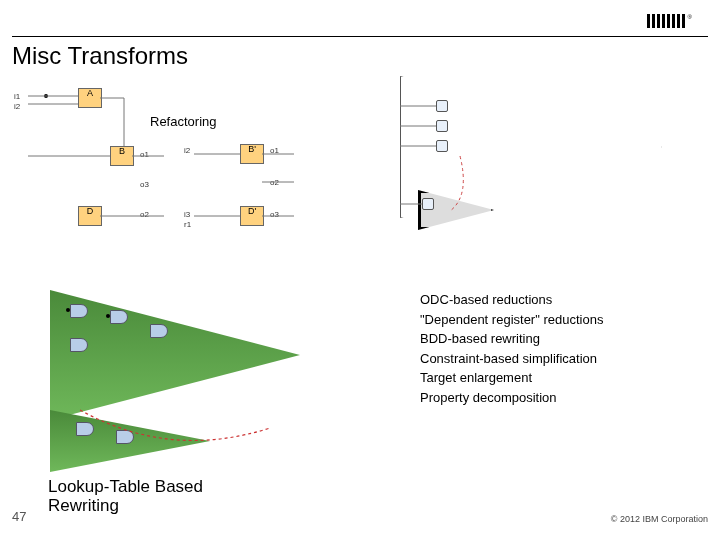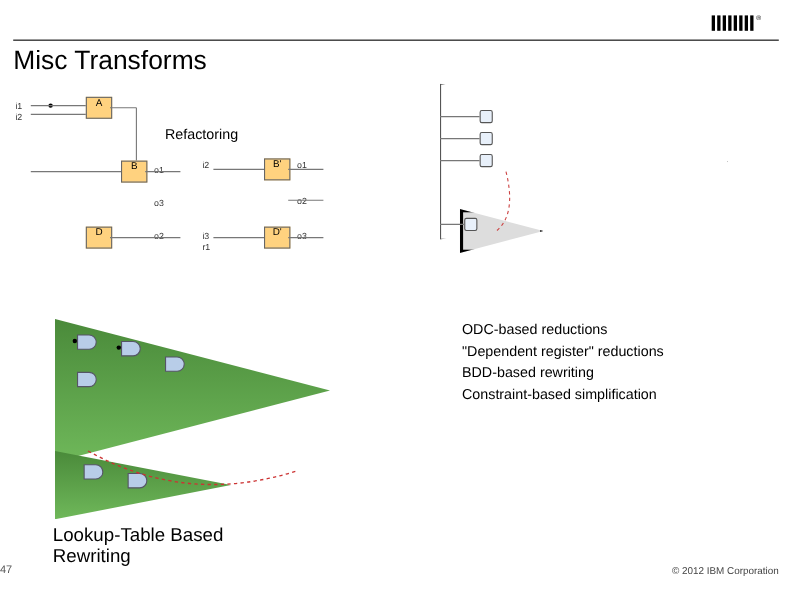--- a/index.html
+++ b/index.html
@@ -12,21 +12,21 @@
 .title{position:absolute;left:12px;top:42px;font-size:24px}
 
 .lbl{position:absolute;font-size:13px}
 .lbl.refactor{left:150px;top:114px}
 .lbl.reparam{left:510px;top:218px}
 .lbl.lut{left:48px;top:478px;font-size:17px;line-height:1.1}
 
 .list{position:absolute;left:420px;top:290px;font-size:13px;line-height:1.5}
 .list div{white-space:nowrap}
 
-.pagenum{position:absolute;left:0;bottom:16px;font-size:10px;color:#555}
+.pagenum{position:absolute;left:12px;bottom:16px;font-size:13px;color:#555}
 .copy{position:absolute;right:12px;bottom:16px;font-size:9px;color:#444}
 
 .diag{position:absolute}
 .box{position:absolute;border:1px solid #666;background:#ffd27f;font-size:9px;text-align:center;line-height:1}
 .dot{position:absolute;width:4px;height:4px;border-radius:50%;background:#000}
 .txt{position:absolute;font-size:8px;color:#333}
 
 .tri{position:absolute;width:0;height:0;border-style:solid}
 .tri.small{position:absolute;background:#ccc;clip-path:polygon(0 0,100% 50%,0 100%)}
 .mini-gate{position:absolute;width:10px;height:10px;border:1px solid #555;background:#e8f0fa;border-radius:2px}
@@ -129,18 +129,20 @@
   </svg>
 </div>
 <div class="lbl lut" style="white-space:pre">Lookup-Table Based
 Rewriting</div>
 
 <div class="list">
   <div>ODC-based reductions</div>
   <div>"Dependent register" reductions</div>
   <div>BDD-based rewriting</div>
   <div>Constraint-based simplification</div>
+  <div>Target enlargement</div>
+  <div>Property decomposition</div>
 </div>
 
 <div class="pagenum">47</div>
 <div class="copy">© 2012 IBM Corporation</div>
 
 </div>
 
 </body></html>

